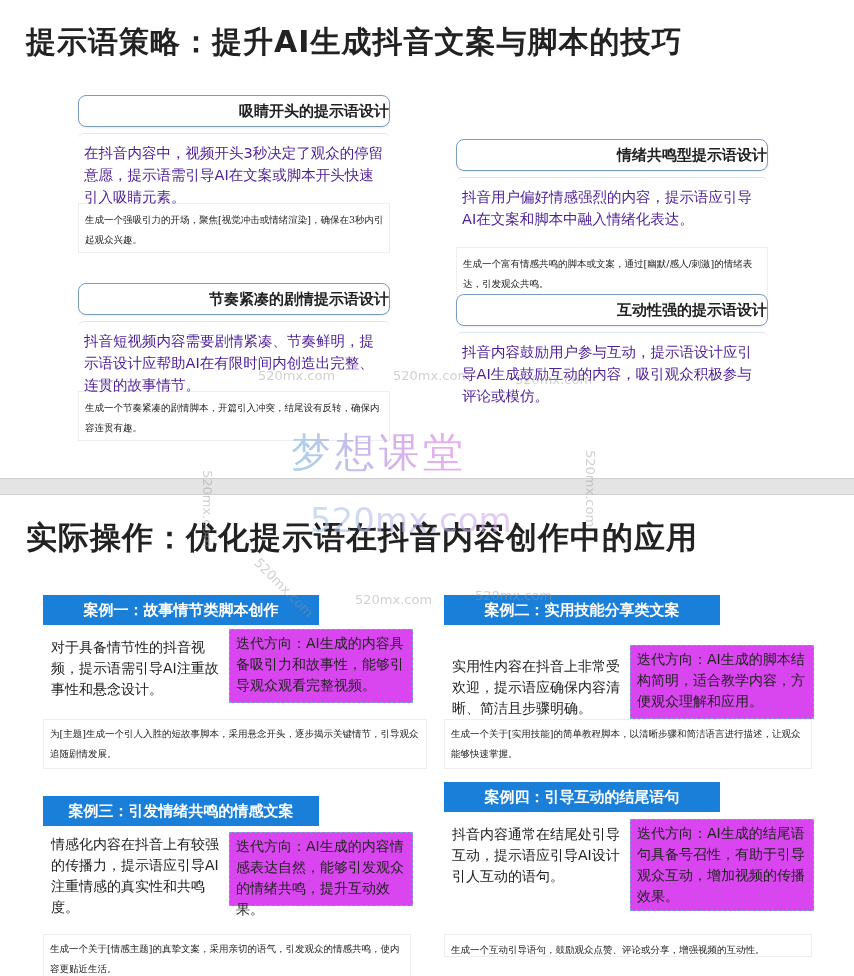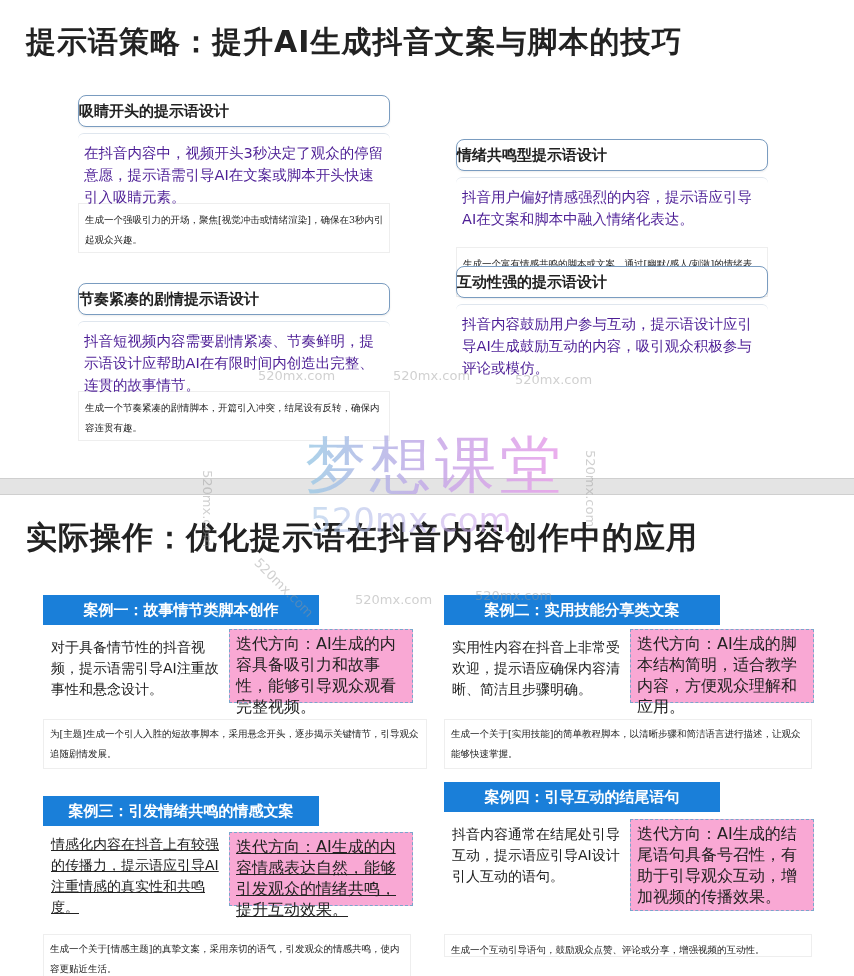--- a/index.html
+++ b/index.html
@@ -10,35 +10,35 @@
   .slide1 { top: 0; height: 478px; }
   .slide2 { top: 495px; height: 481px; }
   .separator { position: absolute; left: 0; top: 478px; width: 854px; height: 17px; background: #e4e4e4; border-top: 1px solid #cfcfcf; border-bottom: 1px solid #cfcfcf; }
 
   .slide-title { position: absolute; left: 26px; font-weight: bold; color: #222; letter-spacing: 1px; white-space: nowrap; }
   .slide1 .slide-title { top: 22px; font-size: 30px; }
   .slide2 .slide-title { top: 22px; font-size: 31px; }
 
   
   .card { position: absolute; width: 312px; }
-  .card-head { height: 32px; border: 1px solid #7a9cc0; border-radius: 8px; background: #fff; text-align: left; font-weight: bold; font-size: 15px; line-height: 30px; color: #222; box-shadow: 0 1px 2px rgba(0,0,0,0.08); }
+  .card-head { height: 32px; border: 1px solid #7a9cc0; border-radius: 8px; background: #fff; text-align: right; font-weight: bold; font-size: 15px; line-height: 30px; color: #222; box-shadow: 0 1px 2px rgba(0,0,0,0.08); }
   .card-body { margin-top: 6px; border-top: 1px solid #dfe6ee; border-radius: 6px 6px 0 0; padding: 8px 6px 0 6px; font-size: 14.5px; line-height: 22px; color: #4c1d95; height: 68px; }
   .card-prompt { margin-top: 2px; border: 1px solid #eeeeee; padding: 6px 4px 4px 6px; font-family: "DejaVu Serif", "Liberation Serif", serif; font-size: 9.5px; line-height: 20px; color: #222; height: 50px; }
 
   
   .case { position: absolute; width: 370px; }
   .case-head { width: 276px; height: 30px; background: #1a7fd9; border-radius: 0; color: #fff; font-weight: bold; font-size: 15px; line-height: 30px; text-align: center; }
   .case-mid { position: relative; display: flex; margin-top: 4px; }
   .case-left { width: 180px; padding: 8px 0 0 8px; font-size: 14px; line-height: 21px; color: #222; }
-  .case-right { width: 186px; margin-left: 8px; border: 1px dashed #7aa6cc; padding: 3px 4px 4px 6px; font-size: 16px; line-height: 21px; color: #222; background: #f9a8d4; }
+  .case-right { width: 186px; margin-left: 8px; border: 1px dashed #7aa6cc; padding: 3px 4px 4px 6px; font-size: 14px; line-height: 21px; color: #222; background: #d946ef; }
   .case-prompt { border: 1px solid #eeeeee; padding: 4px 6px; font-family: "DejaVu Serif", "Liberation Serif", serif; font-size: 9.5px; line-height: 20px; color: #222; background: #fff; }
 
   
   .wm { position: absolute; color: rgba(150,150,150,0.45); font-size: 13px; white-space: nowrap; pointer-events: none; }
-  .wm-big { position: absolute; left: 305px; top: 425px; font-size: 61px; font-family: "DejaVu Serif", serif; letter-spacing: 4px; background: linear-gradient(90deg, #9ecbe6, #c7a8e8, #e9a0ea); -webkit-background-clip: text; background-clip: text; color: transparent; opacity: 0.85; white-space: nowrap; pointer-events: none; }
+  .wm-big { position: absolute; left: 291px; top: 425px; font-size: 40px; font-family: "DejaVu Serif", serif; letter-spacing: 4px; background: linear-gradient(90deg, #9ecbe6, #c7a8e8, #e9a0ea); -webkit-background-clip: text; background-clip: text; color: transparent; opacity: 0.85; white-space: nowrap; pointer-events: none; }
   .wm-url { position: absolute; left: 310px; top: 500px; font-size: 34px; background: linear-gradient(90deg, #a9c8e8, #d6a6ee); -webkit-background-clip: text; background-clip: text; color: transparent; opacity: 0.6; white-space: nowrap; pointer-events: none; }
 </style>
 </head>
 <body>
 
 <section class="slide slide1">
   <h1 class="slide-title">提示语策略：提升AI生成抖音文案与脚本的技巧</h1>
 
   <div class="card" style="left:78px; top:95px;">
     <div class="card-head">吸睛开头的提示语设计</div>
@@ -51,21 +51,21 @@
     <div class="card-body">抖音用户偏好情感强烈的内容，提示语应引导AI在文案和脚本中融入情绪化表达。</div>
     <div class="card-prompt">生成一个富有情感共鸣的脚本或文案，通过[幽默/感人/刺激]的情绪表达，引发观众共鸣。</div>
   </div>
 
   <div class="card" style="left:78px; top:283px;">
     <div class="card-head">节奏紧凑的剧情提示语设计</div>
     <div class="card-body">抖音短视频内容需要剧情紧凑、节奏鲜明，提示语设计应帮助AI在有限时间内创造出完整、连贯的故事情节。</div>
     <div class="card-prompt">生成一个节奏紧凑的剧情脚本，开篇引入冲突，结尾设有反转，确保内容连贯有趣。</div>
   </div>
 
-  <div class="card" style="left:456px; top:266px;">
+  <div class="card" style="left:456px; top:294px;">
     <div class="card-head">互动性强的提示语设计</div>
     <div class="card-body">抖音内容鼓励用户参与互动，提示语设计应引导AI生成鼓励互动的内容，吸引观众积极参与评论或模仿。</div>
   </div>
 </section>
 
 <div class="separator"></div>
 
 <section class="slide slide2">
   <h1 class="slide-title">实际操作：优化提示语在抖音内容创作中的应用</h1>
 
@@ -73,30 +73,30 @@
     <div class="case-head">案例一：故事情节类脚本创作</div>
     <div class="case-mid" style="height:90px;">
       <div class="case-left">对于具备情节性的抖音视频，提示语需引导AI注重故事性和悬念设计。</div>
       <div class="case-right" style="height:74px;">迭代方向：AI生成的内容具备吸引力和故事性，能够引导观众观看完整视频。</div>
     </div>
     <div class="case-prompt" style="margin-top:0px; width:384px;">为[主题]生成一个引人入胜的短故事脚本，采用悬念开头，逐步揭示关键情节，引导观众追随剧情发展。</div>
   </div>
 
   <div class="case" style="left:444px; top:100px;">
     <div class="case-head">案例二：实用技能分享类文案</div>
-    <div class="case-mid" style="height:90px;">
+    <div class="case-mid" style="height:90px;align-items:flex-end;">
       <div class="case-left">实用性内容在抖音上非常受欢迎，提示语应确保内容清晰、简洁且步骤明确。</div>
       <div class="case-right" style="height:74px;">迭代方向：AI生成的脚本结构简明，适合教学内容，方便观众理解和应用。</div>
     </div>
     <div class="case-prompt" style="margin-top:0px; width:368px;">生成一个关于[实用技能]的简单教程脚本，以清晰步骤和简洁语言进行描述，让观众能够快速掌握。</div>
   </div>
 
   <div class="case" style="left:43px; top:301px;">
     <div class="case-head">案例三：引发情绪共鸣的情感文案</div>
-    <div class="case-mid" style="height:100px;text-decoration:underline;">
+    <div class="case-mid" style="height:100px;">
       <div class="case-left" style="padding-top:4px;">情感化内容在抖音上有较强的传播力，提示语应引导AI注重情感的真实性和共鸣度。</div>
       <div class="case-right" style="height:74px; margin-top:2px;">迭代方向：AI生成的内容情感表达自然，能够引发观众的情绪共鸣，提升互动效果。</div>
     </div>
     <div class="case-prompt" style="margin-top:4px; width:368px;">生成一个关于[情感主题]的真挚文案，采用亲切的语气，引发观众的情感共鸣，使内容更贴近生活。</div>
   </div>
 
   <div class="case" style="left:444px; top:287px;">
     <div class="case-head">案例四：引导互动的结尾语句</div>
     <div class="case-mid" style="height:108px;">
       <div class="case-left">抖音内容通常在结尾处引导互动，提示语应引导AI设计引人互动的语句。</div>

